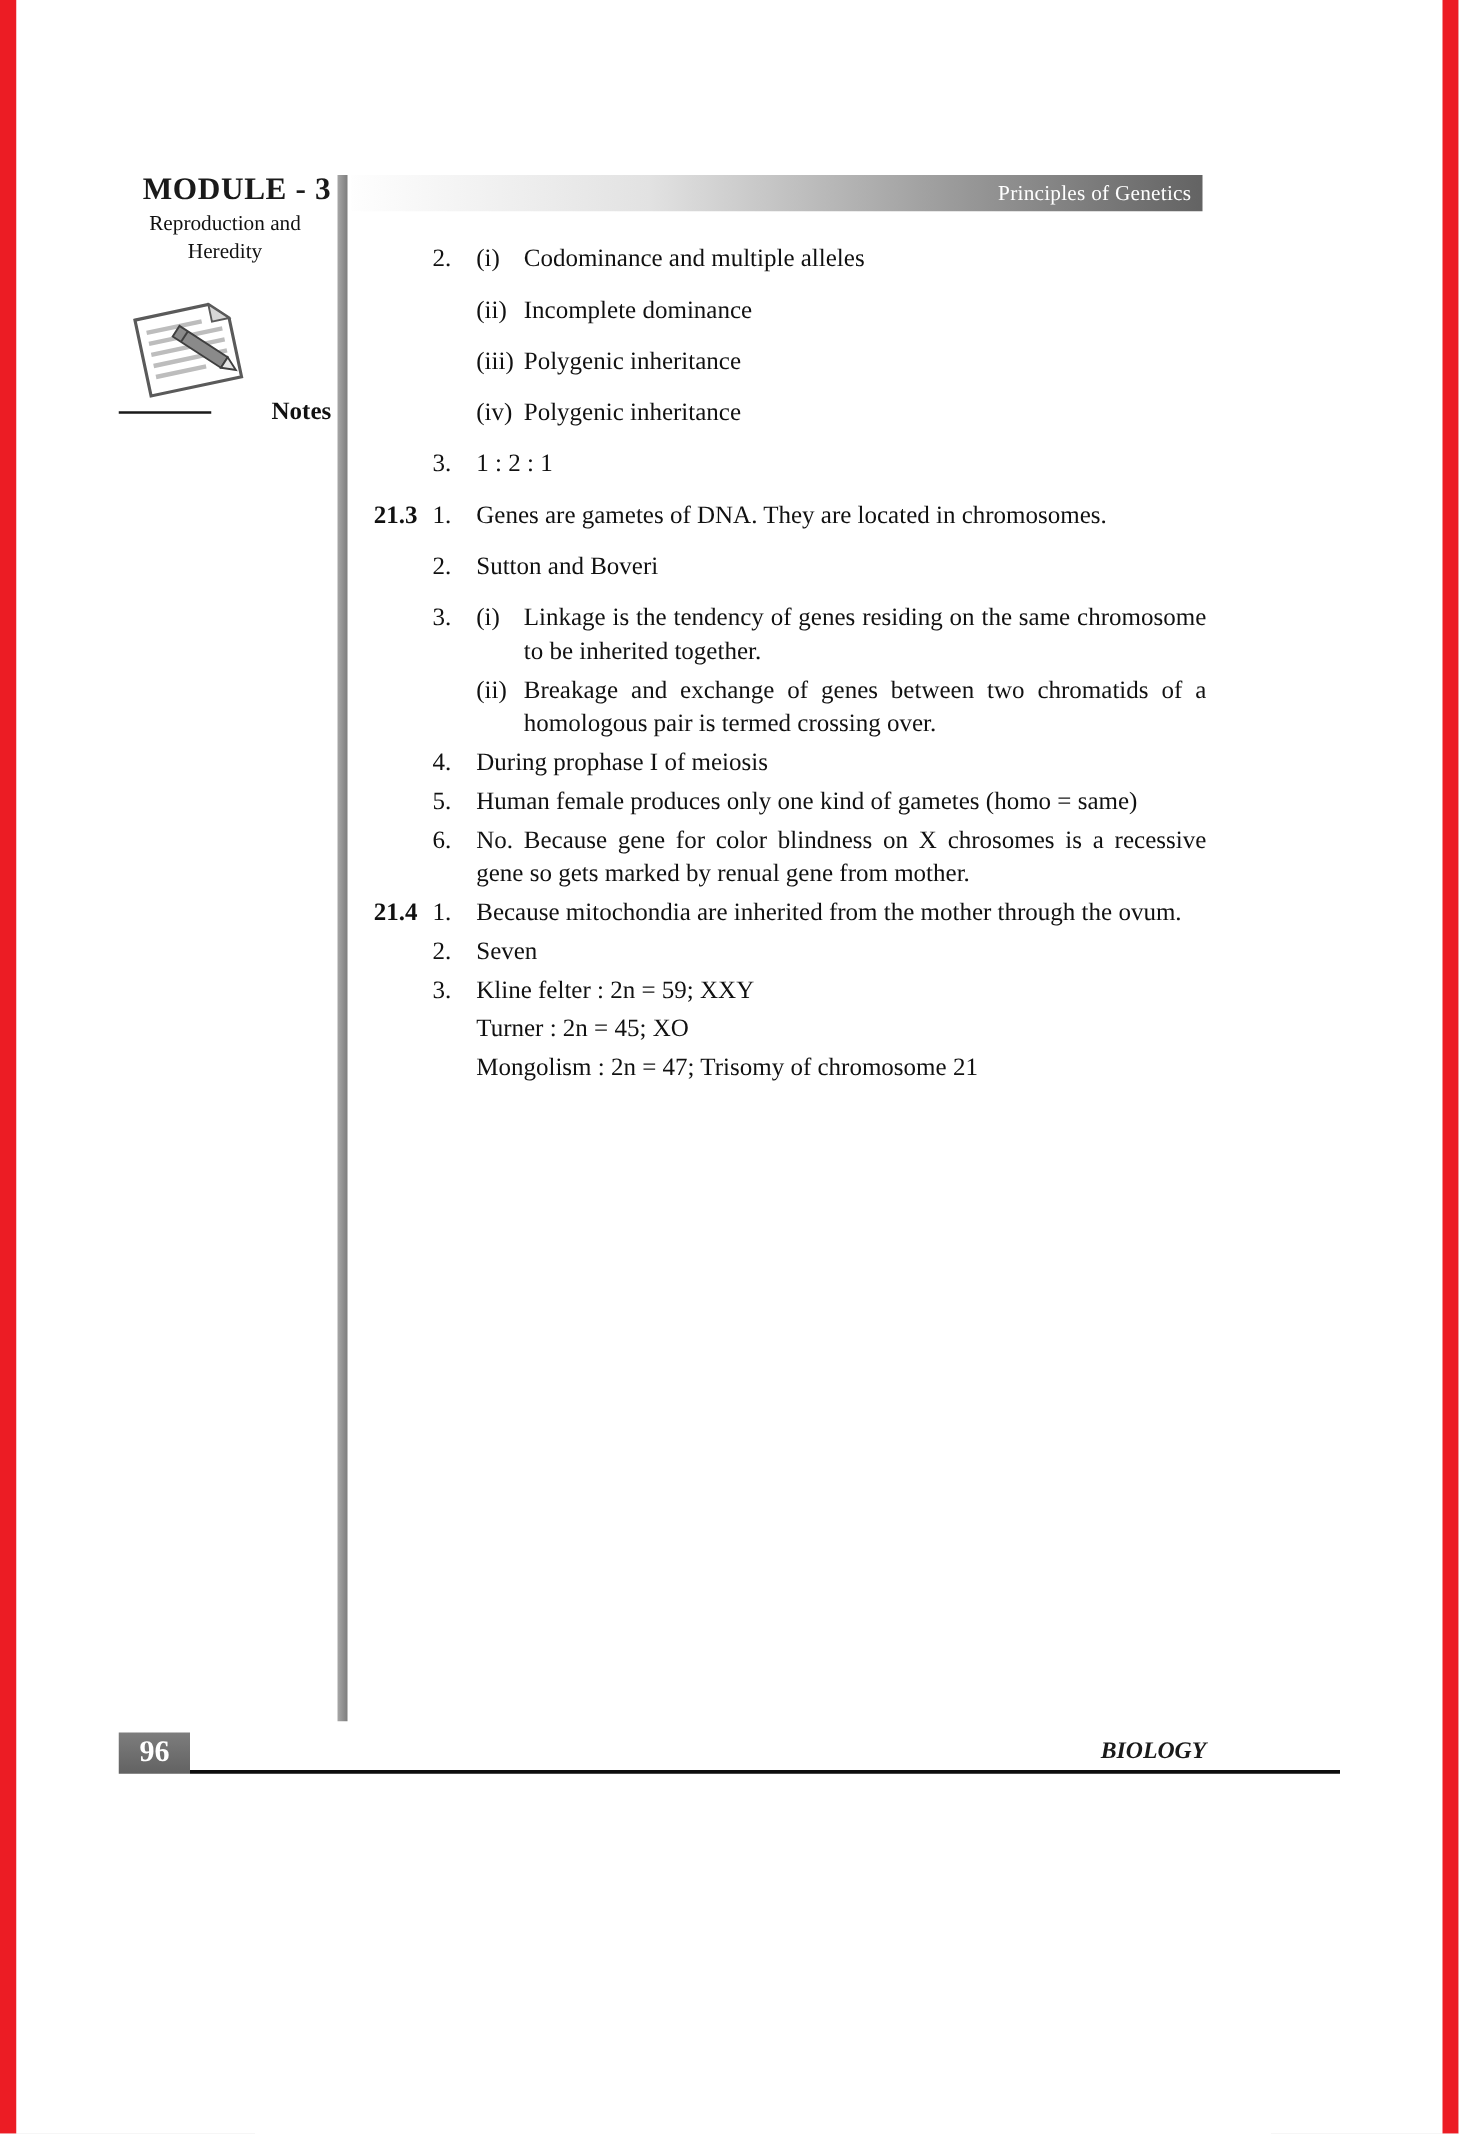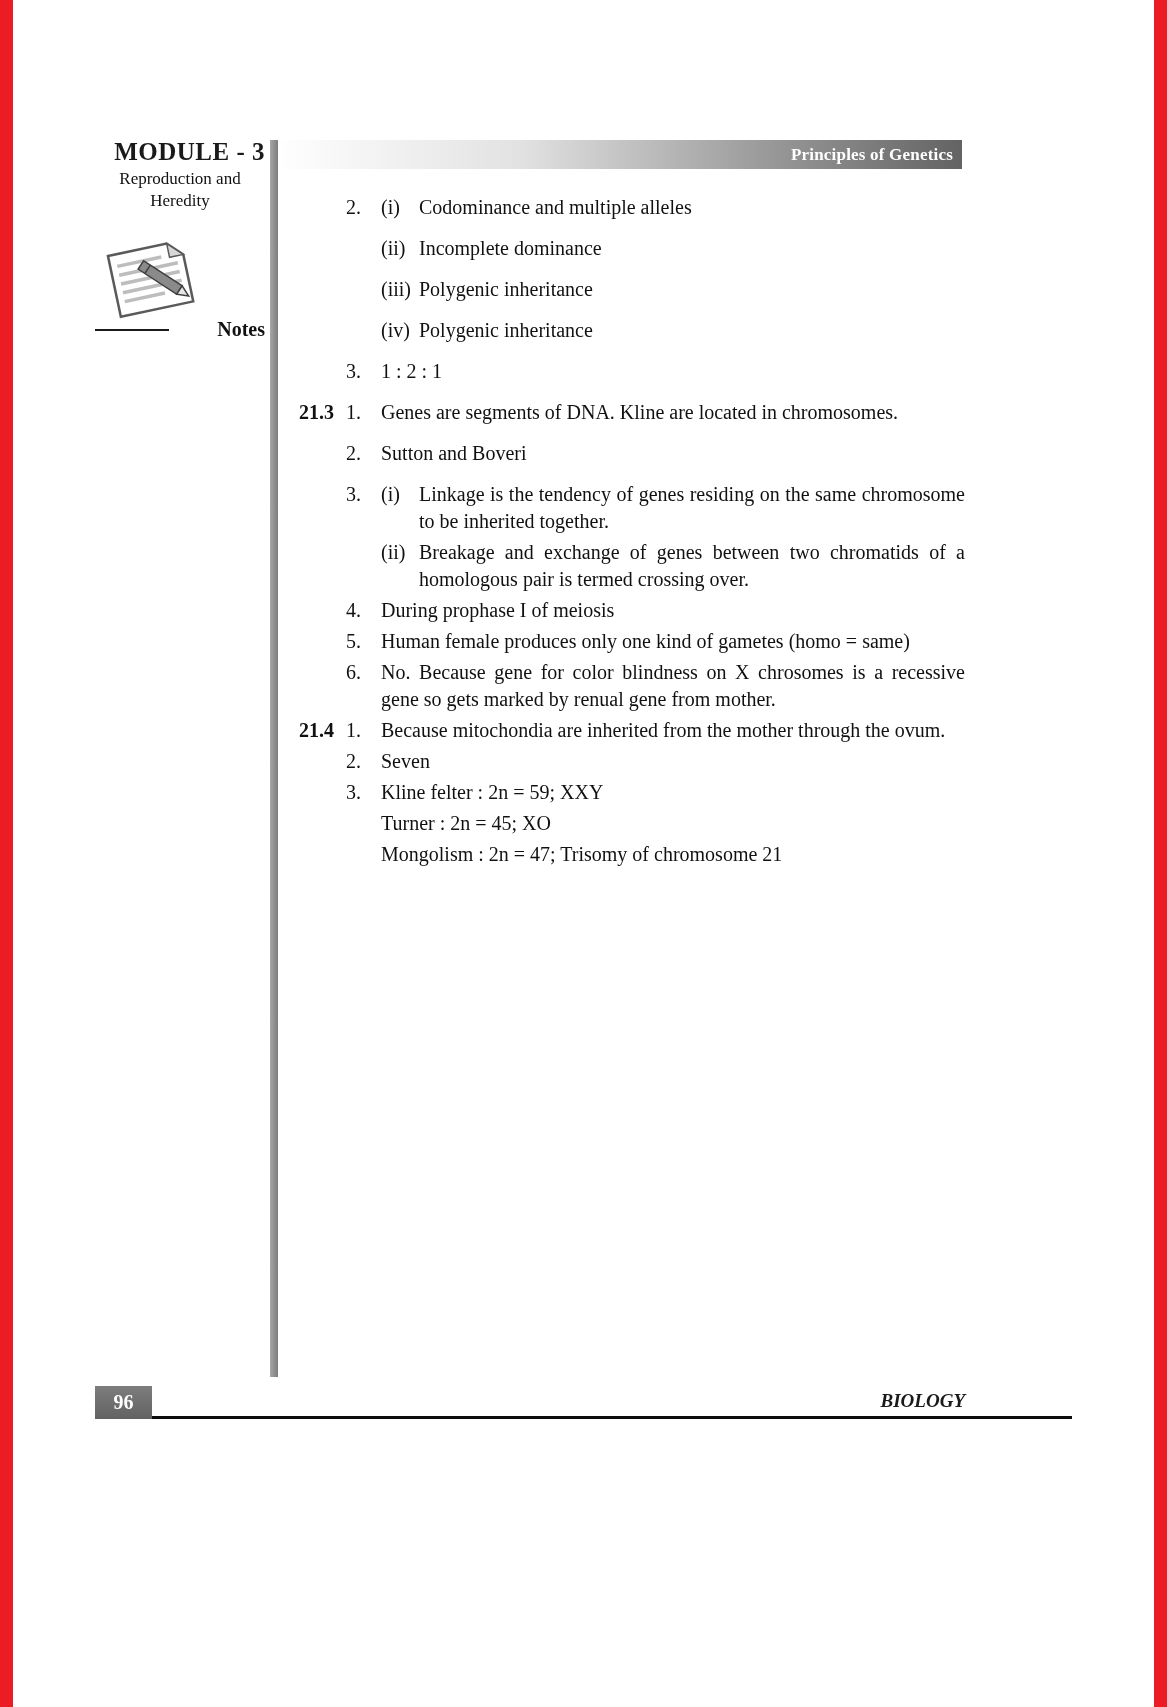--- a/index.html
+++ b/index.html
@@ -21,21 +21,21 @@
   .vbar{position:absolute;left:270px;top:140px;width:8px;height:1237px;
         background:linear-gradient(90deg,#a7a7a7,#7d7d7d);}
 
   
   .header-bar{
     position:absolute;left:281px;top:140px;width:681px;height:29px;
     background:linear-gradient(90deg,#fefefe 0%,#e2e2e2 35%,#9c9c9c 70%,#636363 100%);
     display:flex;align-items:center;justify-content:flex-end;
   }
   .header-bar .title{
-    color:#ffffff;font-weight:bold;font-size:17px;padding-right:9px;
+    color:#ffffff;font-weight:normal;font-size:17px;padding-right:9px;
     letter-spacing:.2px;
   }
 
   
   .sidebar{position:absolute;left:95px;top:138px;width:170px;}
   .module{
     font-family:Liberation Serif, serif;font-weight:bold;
     font-size:25px;letter-spacing:.5px;color:#1a1a1a;text-align:right;
   }
   .subtitle{font-size:17px;text-align:center;line-height:22px;margin-top:2px;}
@@ -51,21 +51,21 @@
   .row.g2{margin-bottom:4px;}
   .sec{width:47px;flex-shrink:0;font-weight:bold;margin-left:16px;}
   .num{width:35px;flex-shrink:0;}
   .sub{width:38px;flex-shrink:0;}
   .txt{flex:1;text-align:justify;}
 
   
   .page-badge{
     position:absolute;left:95px;top:1386px;width:57px;height:33px;
     background:linear-gradient(180deg,#7d7d7d,#626262);
-    color:#fff;font-weight:bold;font-size:20px;
+    color:#fff;font-weight:bold;font-size:24px;
     display:flex;align-items:center;justify-content:center;
   }
   .footer-rule{position:absolute;left:152px;top:1416px;width:920px;height:3px;background:#0d0d0d;}
   .book-title{
     position:absolute;left:283px;top:1390px;width:682px;
     text-align:right;font-weight:bold;font-style:italic;font-size:19px;color:#1a1a1a;
   }
 </style>
 </head>
 <body>
@@ -145,21 +145,21 @@
 
     <div class="row g1">
       <span class="sec"></span>
       <span class="num">3.</span>
       <span class="txt">1 : 2 : 1</span>
     </div>
 
     <div class="row g1">
       <span class="sec">21.3</span>
       <span class="num">1.</span>
-      <span class="txt">Genes are segments of DNA. Kline are located in chromosomes.</span>
+      <span class="txt">Genes are gametes of DNA. They are located in chromosomes.</span>
     </div>
 
     <div class="row g1">
       <span class="sec"></span>
       <span class="num">2.</span>
       <span class="txt">Sutton and Boveri</span>
     </div>
 
     <div class="row g2">
       <span class="sec"></span>

